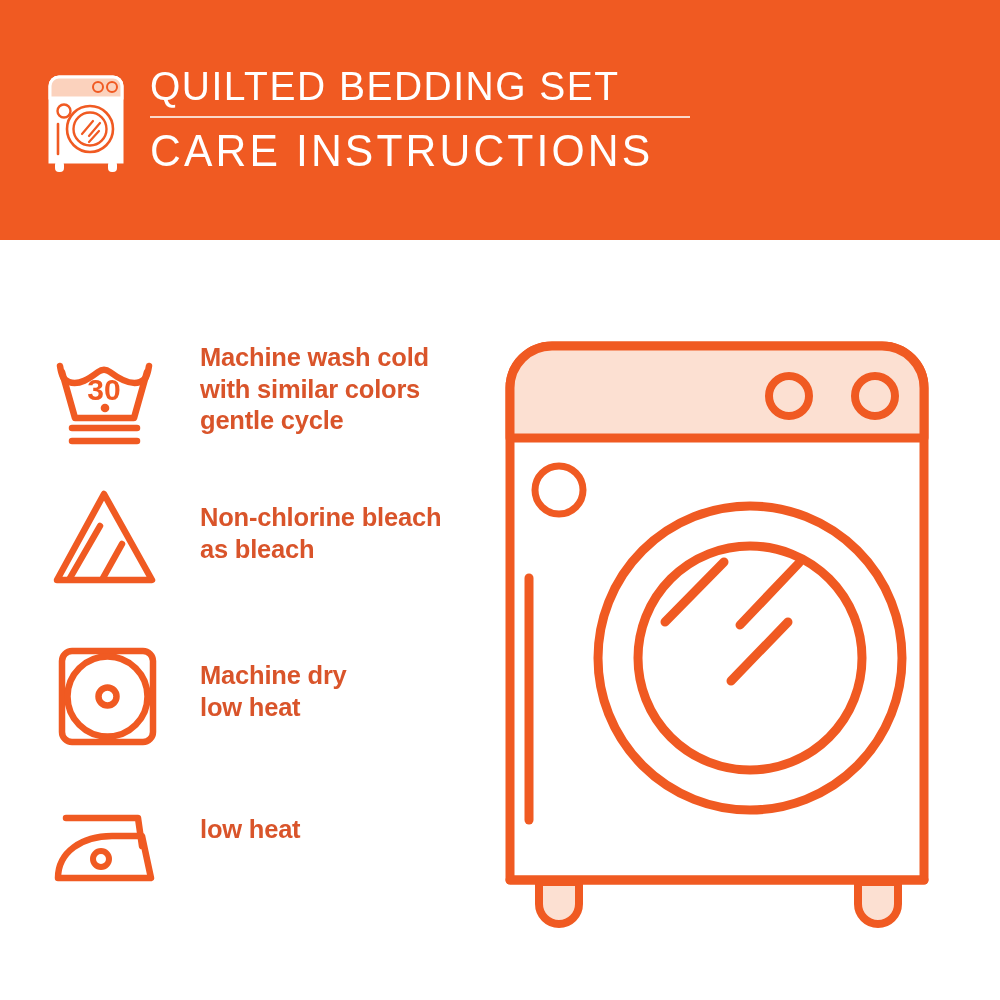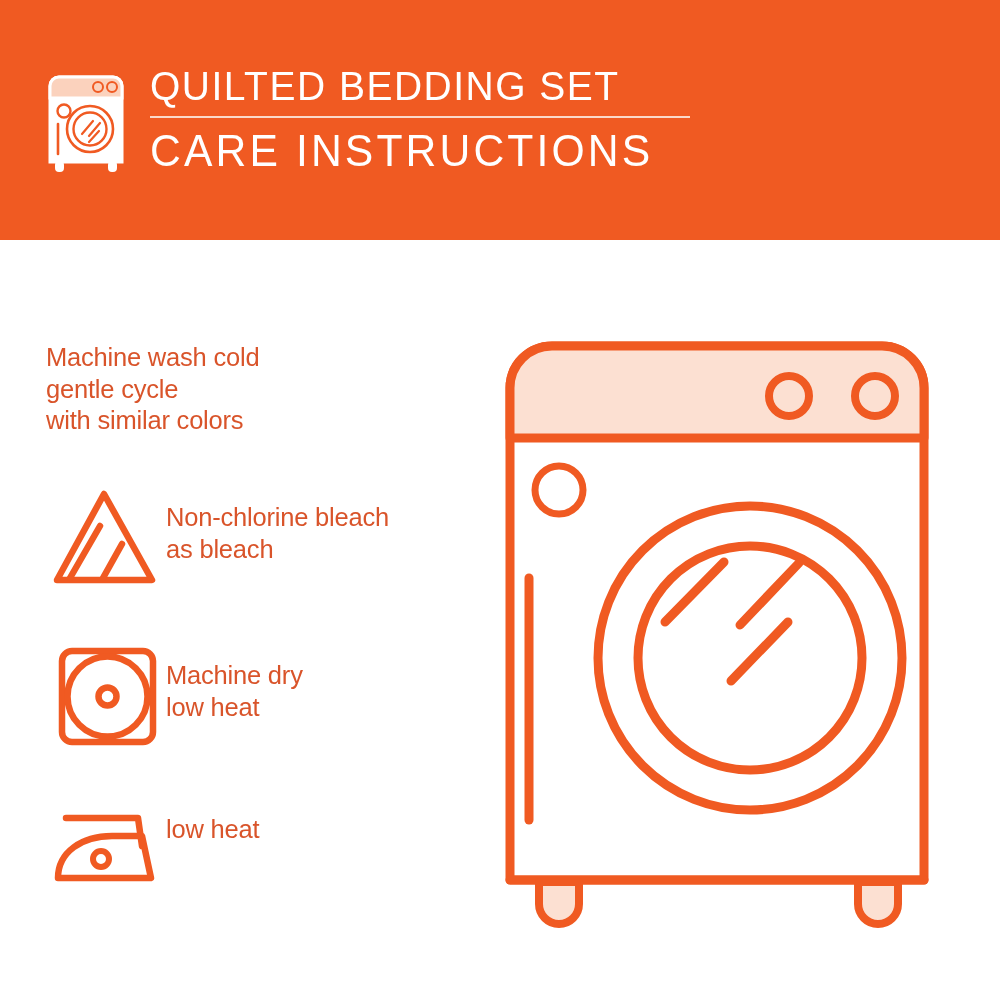--- a/index.html
+++ b/index.html
@@ -88,21 +88,23 @@
     display: flex;
     align-items: flex-start;
     left: 46px;
   }
   .care-row .sym {
     width: 120px;
     height: 118px;
     flex: 0 0 auto;
   }
   .care-row .lines {
+    margin-left: 34px;
     padding-top: 6px;
+    font-weight: bold;
   }
   .care-line {
     color: #d9542a;
     font-size: 25.5px;
     line-height: 31.5px;
     letter-spacing: -0.2px;
     white-space: nowrap;
   }
 
   .row-1 { top: 98px; }
@@ -154,24 +156,36 @@
         <div class="title-rule"></div>
         <div class="title-sub">CARE INSTRUCTIONS</div>
       </div>
 
     </div>
   </div>
 
   <div class="care-list">
 
     <div class="care-row row-1">
+      <div class="sym">
+        <svg viewBox="0 0 120 118" width="120" height="118">
+          <g fill="none" stroke="#f05a22" stroke-width="6.5" stroke-linecap="round" stroke-linejoin="round">
+            <path d="M14 28 C16 40 18 42 23 44 C33 48 44 40 52 34 C56 31 60 31 64 34 C72 40 84 48 94 44 C99 42 101 40 103 28"></path>
+            <path d="M16 34 L29 80 L88 80 L101 34"></path>
+            <line x1="26" y1="90" x2="91" y2="90"></line>
+            <line x1="26" y1="103" x2="91" y2="103"></line>
+          </g>
+          <text x="58" y="62" text-anchor="middle" font-family="'Liberation Sans', sans-serif" font-size="30" font-weight="bold" fill="#f05a22">30</text>
+          <circle cx="59" cy="70" r="4.3" fill="#f05a22"></circle>
+        </svg>
+      </div>
       <div class="lines">
         <div class="care-line">Machine wash cold</div>
+        <div class="care-line">with similar colors</div>
         <div class="care-line">gentle cycle</div>
-        <div class="care-line">with similar colors</div>
       </div>
     </div>
 
     <div class="care-row row-2">
       <div class="sym">
         <svg viewBox="0 0 120 118" width="120" height="118">
           <g fill="none" stroke="#f05a22" stroke-width="6.5" stroke-linecap="round" stroke-linejoin="round">
             <path d="M58 14 L106 100 L11 100 Z"></path>
             <line x1="54" y1="46" x2="24" y2="98"></line>
             <line x1="76" y1="64" x2="57" y2="98"></line>

